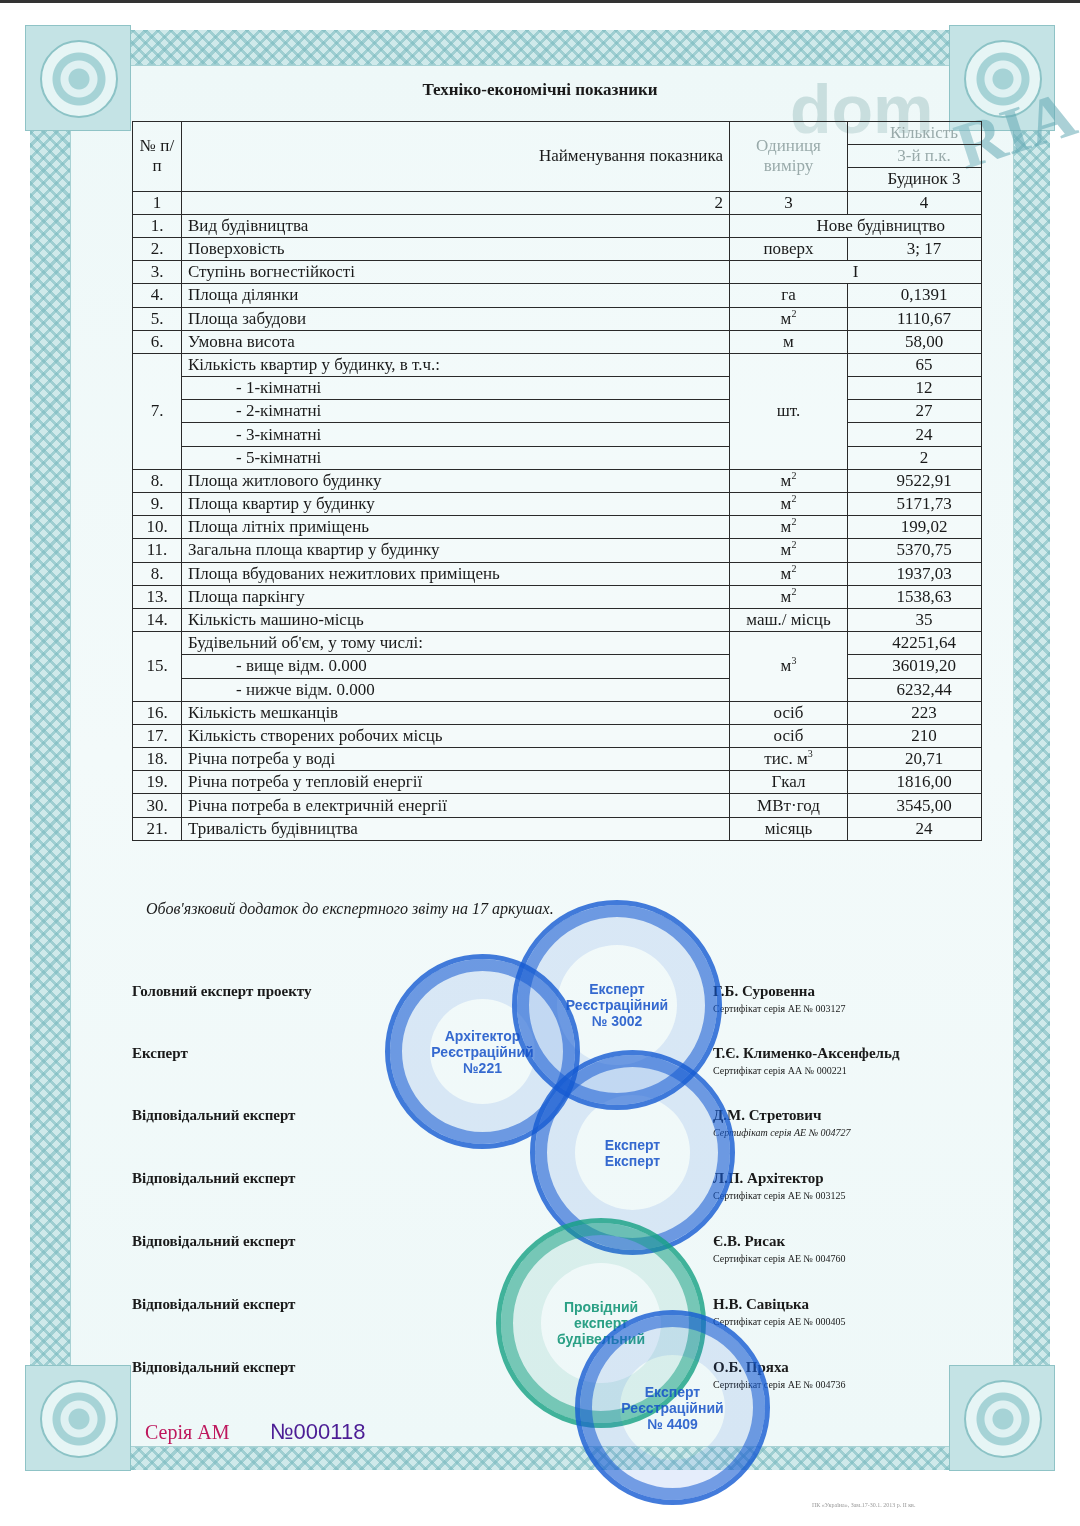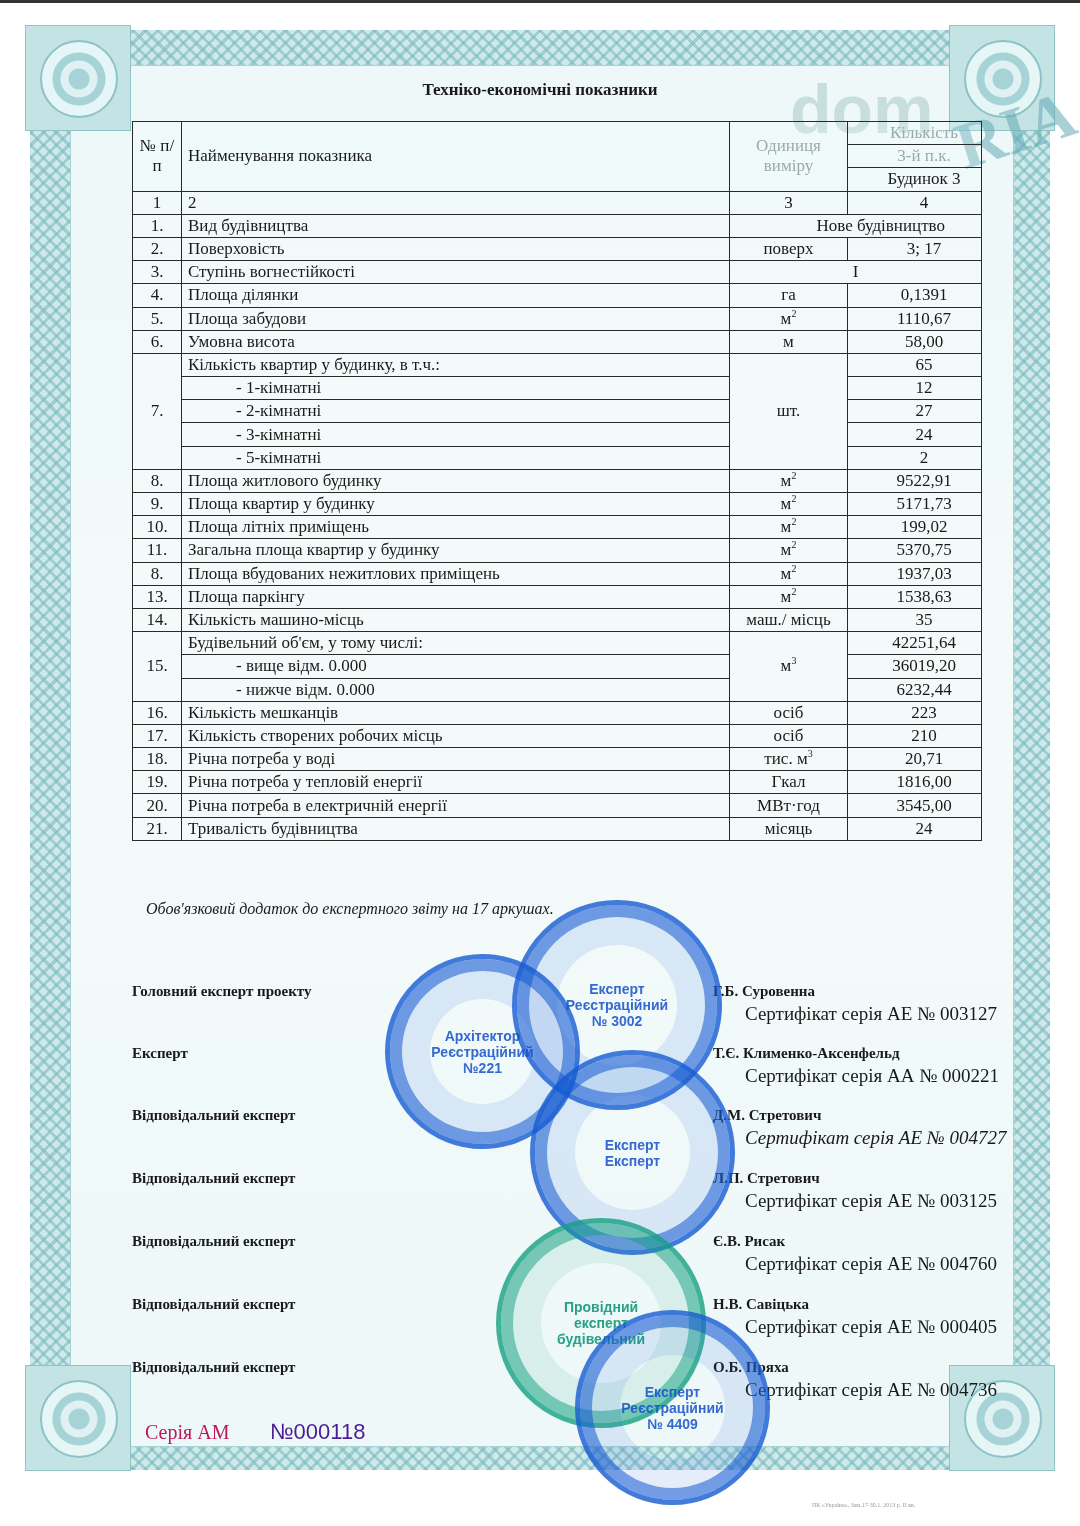--- a/index.html
+++ b/index.html
@@ -21,29 +21,29 @@
   .corner.bl { left:25px; bottom:55px; } .corner.br { right:25px; bottom:55px; }
 
   .title { position:absolute; left:0; width:1080px; top:80px; text-align:center; font-size:17px; font-weight:bold; }
 
   table.ind { position:absolute; left:132px; top:121px; width:850px; border-collapse:collapse; font-size:17px; background:rgba(255,255,255,0.15); }
   table.ind td { border:1.5px solid #2a2a2a; padding:0 6px; height:22.2px; line-height:22px; }
   table.ind td.n { text-align:center; width:36px; }
   table.ind td.u { text-align:center; width:105px; }
   table.ind td.v { text-align:center; width:102px;padding-left:25px; }
   table.ind td.sub { padding-left:54px;margin-top:48px; }
-  .hdr td { text-align:left; }
+  .hdr td { text-align:right; }
   .faint { color:#9aa; }
   sup { font-size:10px; line-height:0; }
 
   .note { position:absolute; left:146px; top:900px; font-style:italic; font-size:16px; }
 
   .sig-label { position:absolute; left:132px; font-weight:bold; font-size:15px; }
   .sig-name { position:absolute; left:713px; font-weight:bold; font-size:15px; }
-  .sig-cert { position:absolute; left:713px; font-size:19px;margin-left:32px; }
+  .sig-cert { position:absolute; left:713px; font-size:10px; }
 
   .stamp { position:absolute; border-radius:50%; border:5px solid rgba(20,90,210,0.8); box-shadow: inset 0 0 0 9px rgba(255,255,255,0), inset 0 0 0 12px rgba(20,90,210,0.55), inset 0 0 0 40px rgba(40,110,220,0.12);
     display:flex; align-items:center; justify-content:center; color:rgba(20,80,200,0.85); font-family:"Liberation Sans", sans-serif; font-weight:bold; font-size:14px; text-align:center; }
   .stamp.green { border-color:rgba(20,160,130,0.8); box-shadow: inset 0 0 0 12px rgba(20,160,130,0.5), inset 0 0 0 40px rgba(20,160,130,0.1); color:rgba(20,150,120,0.9); }
 
   .watermark { position:absolute; left:790px; top:70px; font-family:"Liberation Sans", sans-serif; font-size:68px; color:rgba(170,200,200,0.55); font-weight:bold; }
   .watermark2 { position:absolute; left:955px; top:92px; font-family:"Liberation Serif", serif; font-size:66px; color:rgba(100,170,180,0.55); font-weight:bold; transform:rotate(-18deg); }
 
   .series { position:absolute; left:145px; top:1421px; font-size:20px; color:#be185d; }
   .serial { position:absolute; left:270px; top:1419px; font-size:22px; font-family:"Liberation Sans", sans-serif; color:#4c1d95; }
@@ -223,21 +223,21 @@
         <td class="u" rowspan="1">тис. м<sup>3</sup></td>
         <td class="v">20,71</td>
       </tr>
       <tr>
         <td class="n" rowspan="1">19.</td>
         <td>Річна потреба у тепловій енергії</td>
         <td class="u" rowspan="1">Гкал</td>
         <td class="v">1816,00</td>
       </tr>
       <tr>
-        <td class="n" rowspan="1">20.</td>
+        <td class="n" rowspan="1">30.</td>
         <td>Річна потреба в електричній енергії</td>
         <td class="u" rowspan="1">МВт·год</td>
         <td class="v">3545,00</td>
       </tr>
       <tr>
         <td class="n" rowspan="1">21.</td>
         <td>Тривалість будівництва</td>
         <td class="u" rowspan="1">місяць</td>
         <td class="v">24</td>
       </tr>
@@ -250,21 +250,21 @@
     <div class="sig-label" style="top: 983px;">Головний  експерт проекту</div>
     <div class="sig-name" style="top: 983px;">Г.Б. Суровенна</div>
     <div class="sig-cert" style="top: 1003px;">Сертифікат серія АЕ № 003127</div>
     <div class="sig-label" style="top: 1045px;">Експерт</div>
     <div class="sig-name" style="top: 1045px;">Т.Є. Клименко-Аксенфельд</div>
     <div class="sig-cert" style="top: 1065px;">Сертифікат серія  АА №  000221</div>
     <div class="sig-label" style="top: 1107px;">Відповідальний експерт</div>
     <div class="sig-name" style="top: 1107px;">Д.М. Стретович</div>
     <div class="sig-cert" style="top: 1127px; font-style: italic;">Сертифікат серія АЕ № 004727</div>
     <div class="sig-label" style="top: 1170px;">Відповідальний експерт</div>
-    <div class="sig-name" style="top: 1170px;">Л.П. Стретович</div>
+    <div class="sig-name" style="top: 1170px;">Л.П. Архітектор</div>
     <div class="sig-cert" style="top: 1190px;">Сертифікат серія АЕ № 003125</div>
     <div class="sig-label" style="top: 1233px;">Відповідальний експерт</div>
     <div class="sig-name" style="top: 1233px;">Є.В. Рисак</div>
     <div class="sig-cert" style="top: 1253px;">Сертифікат серія  АЕ № 004760</div>
     <div class="sig-label" style="top: 1296px;">Відповідальний експерт</div>
     <div class="sig-name" style="top: 1296px;">Н.В. Савіцька</div>
     <div class="sig-cert" style="top: 1316px;">Сертифікат серія АЕ № 000405</div>
     <div class="sig-label" style="top: 1359px;">Відповідальний експерт</div>
     <div class="sig-name" style="top: 1359px;">О.Б. Пряха</div>
     <div class="sig-cert" style="top: 1379px;">Сертифікат серія  АЕ № 004736</div>

